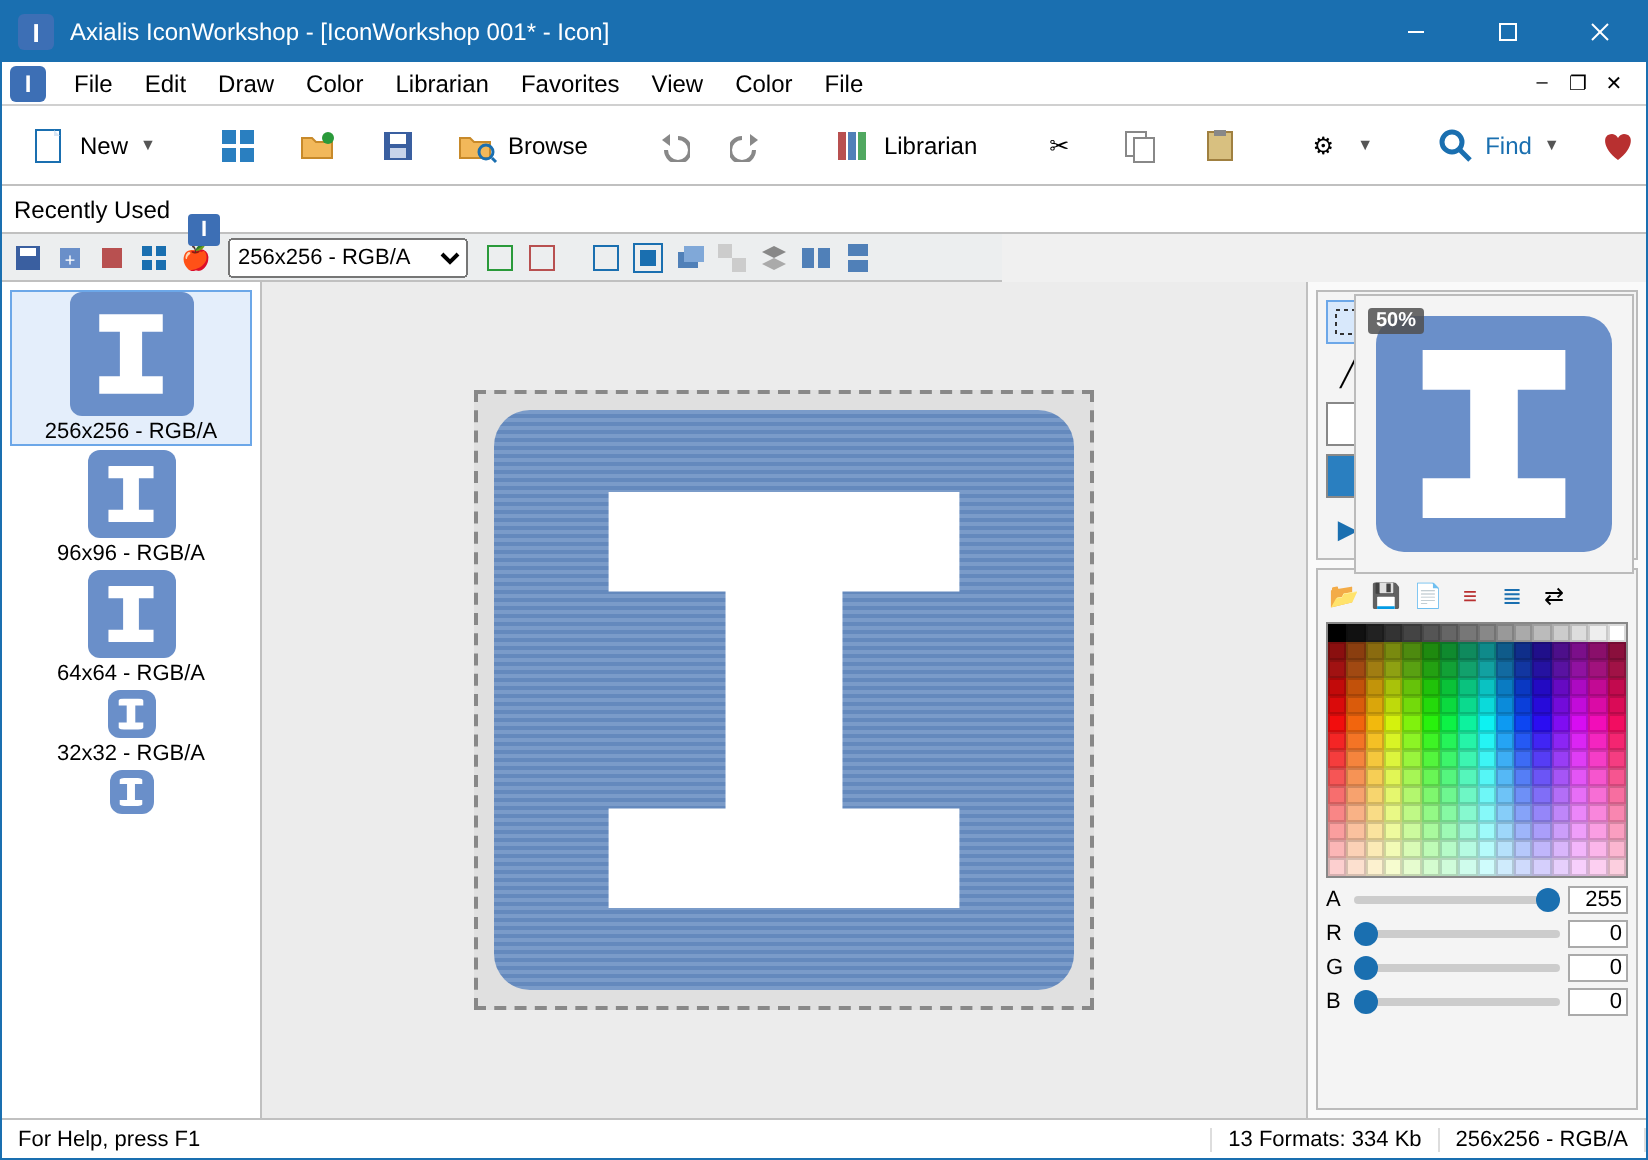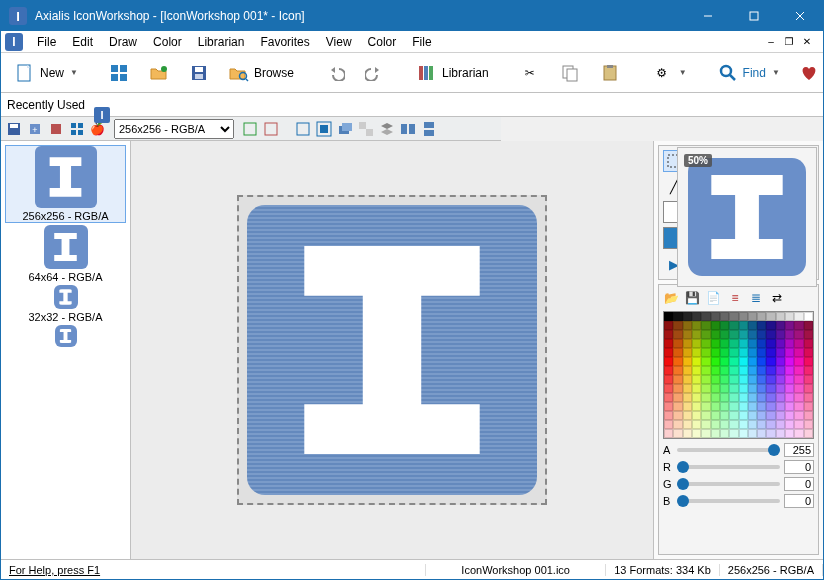--- a/index.html
+++ b/index.html
@@ -81,21 +81,21 @@
 
 .preview{position:absolute; right:6px; top:6px; width:140px;height:140px; border:1px solid #bbb; background:#f4f4f4; padding:4px;}
 .preview .zoom{position:absolute;left:6px;top:6px;background:rgba(80,80,80,.85);color:#fff;font-size:10px;padding:1px 4px;border-radius:2px;z-index:2;font-weight:bold;}
 .preview .pv{width:100%;height:100%;display:flex;align-items:center;justify-content:center;}
 .preview .pvI{width:118px;height:118px;background:#6a8fc9;border-radius:14px;position:relative;}
 .preview .pvI::after{content:"";position:absolute;inset:14%;background:#fff; clip-path: polygon(8% 0,92% 0,92% 24%,64% 24%,64% 76%,92% 76%,92% 100%,8% 100%,8% 76%,36% 76%,36% 24%,8% 24%); border-radius:6px;}
 
 
 .statusbar{height:20px;border-top:1px solid #c0c0c0;background:#fff;display:flex;align-items:center;font-size:11px;}
 .statusbar .cell{padding:0 8px;border-right:1px solid #ddd;}
-.statusbar .flex{flex:1;text-decoration:underline;}
+.statusbar .flex{flex:1;}
 
 
 svg{display:block;}
 .blue{color:#1a6fb0;}
 .orange{color:#e08a2a;}
 .red{color:#b83030;}
 </style>
 </head>
 <body>
 
@@ -358,20 +358,26 @@
 
 <div class="workspace" style="position:relative;">
 
   <div class="leftcol">
     <div class="reslist" id="reslist">
         <div class="resitem sel">
           <div class="thumb">
             <div class="ibeam" style="width: 62px; height: 62px;"></div>
           </div>
           <div class="reslabel">256x256 - RGB/A</div>
+        </div>
+        <div class="resitem">
+          <div class="thumb">
+            <div class="ibeam" style="width: 44px; height: 44px;"></div>
+          </div>
+          <div class="reslabel">96x96 - RGB/A</div>
         </div>
         <div class="resitem">
           <div class="thumb">
             <div class="ibeam" style="width: 44px; height: 44px;"></div>
           </div>
           <div class="reslabel">64x64 - RGB/A</div>
         </div>
         <div class="resitem">
           <div class="thumb">
             <div class="ibeam" style="width: 24px; height: 24px;"></div>
@@ -745,16 +751,15 @@
     <div class="zoom">50%</div>
     <div class="pv">
         <div class="pvI"></div>
       </div>
   </div>
 
 </div>
 
 <div class="statusbar">
   <div class="cell flex">For Help, press F1</div>
-  <div class="cell" style="min-width:180px;text-align:center">IconWorkshop 001.ico</div>
   <div class="cell">13 Formats: 334 Kb</div>
   <div class="cell">256x256 - RGB/A</div>
 </div>
 
 </body></html>

